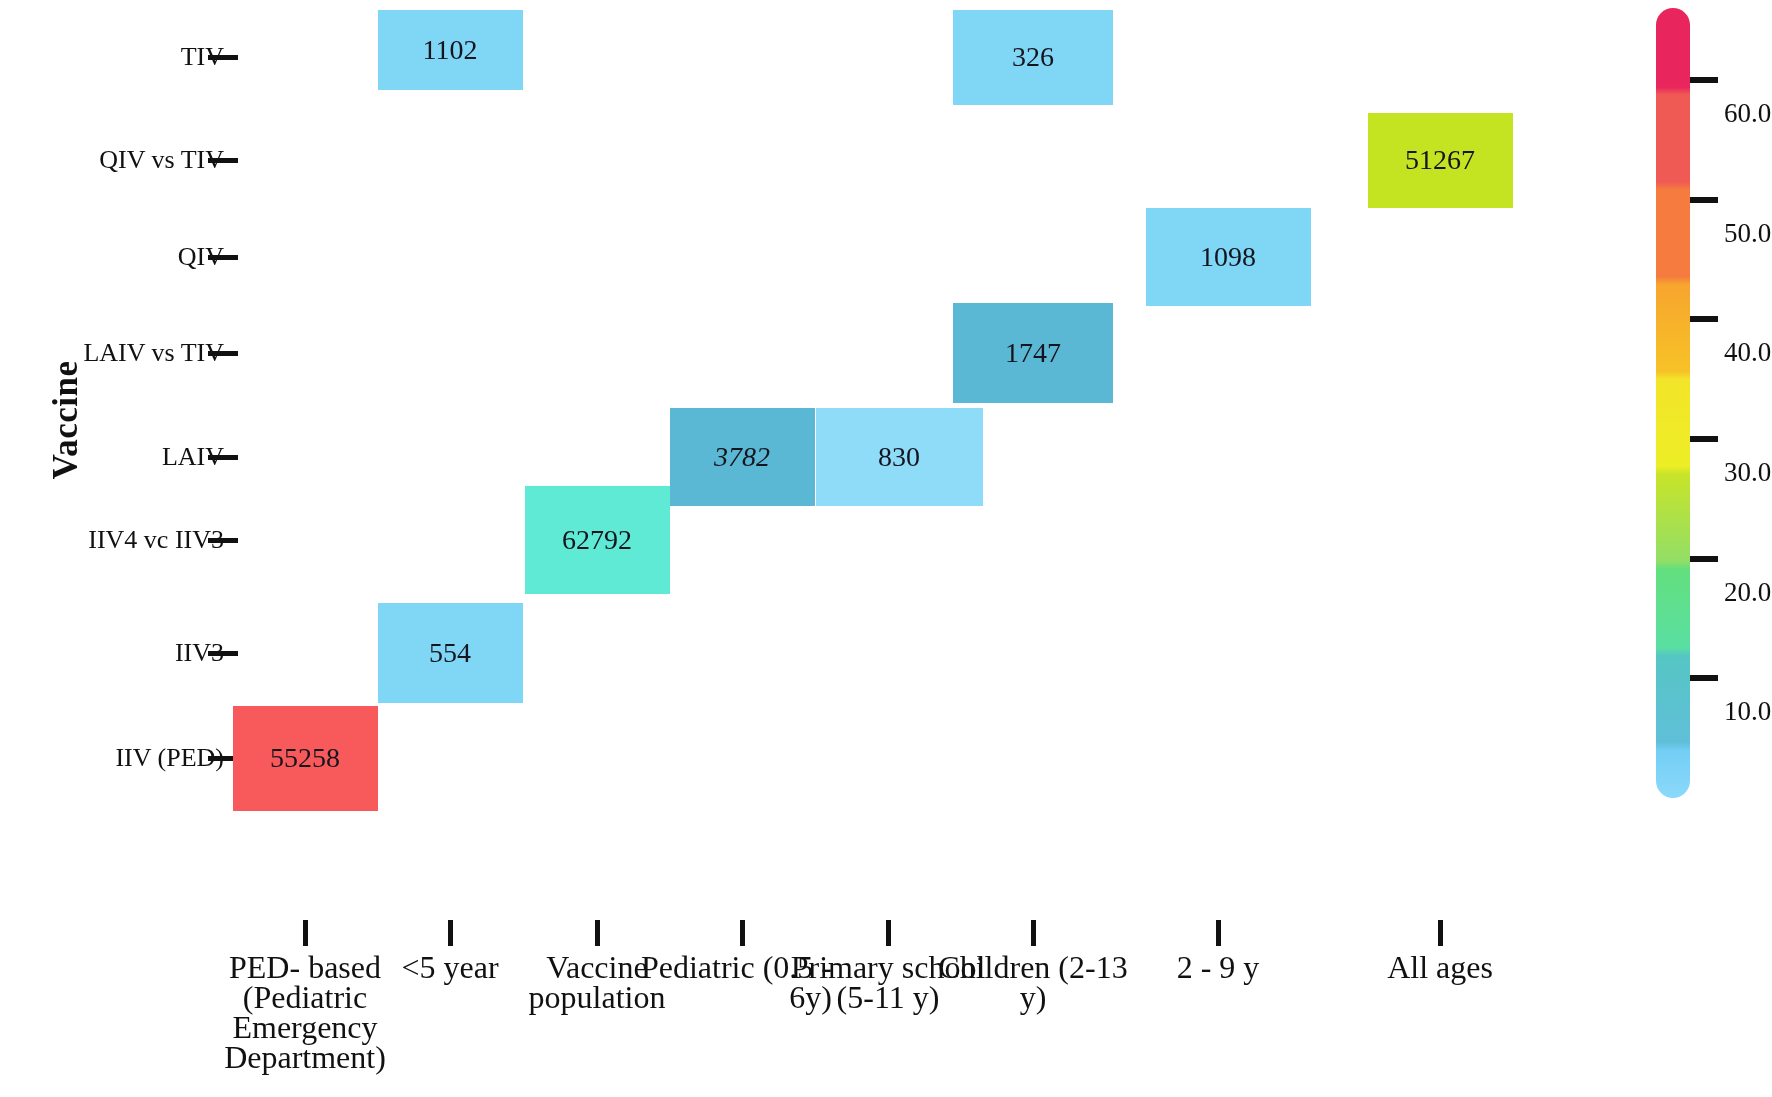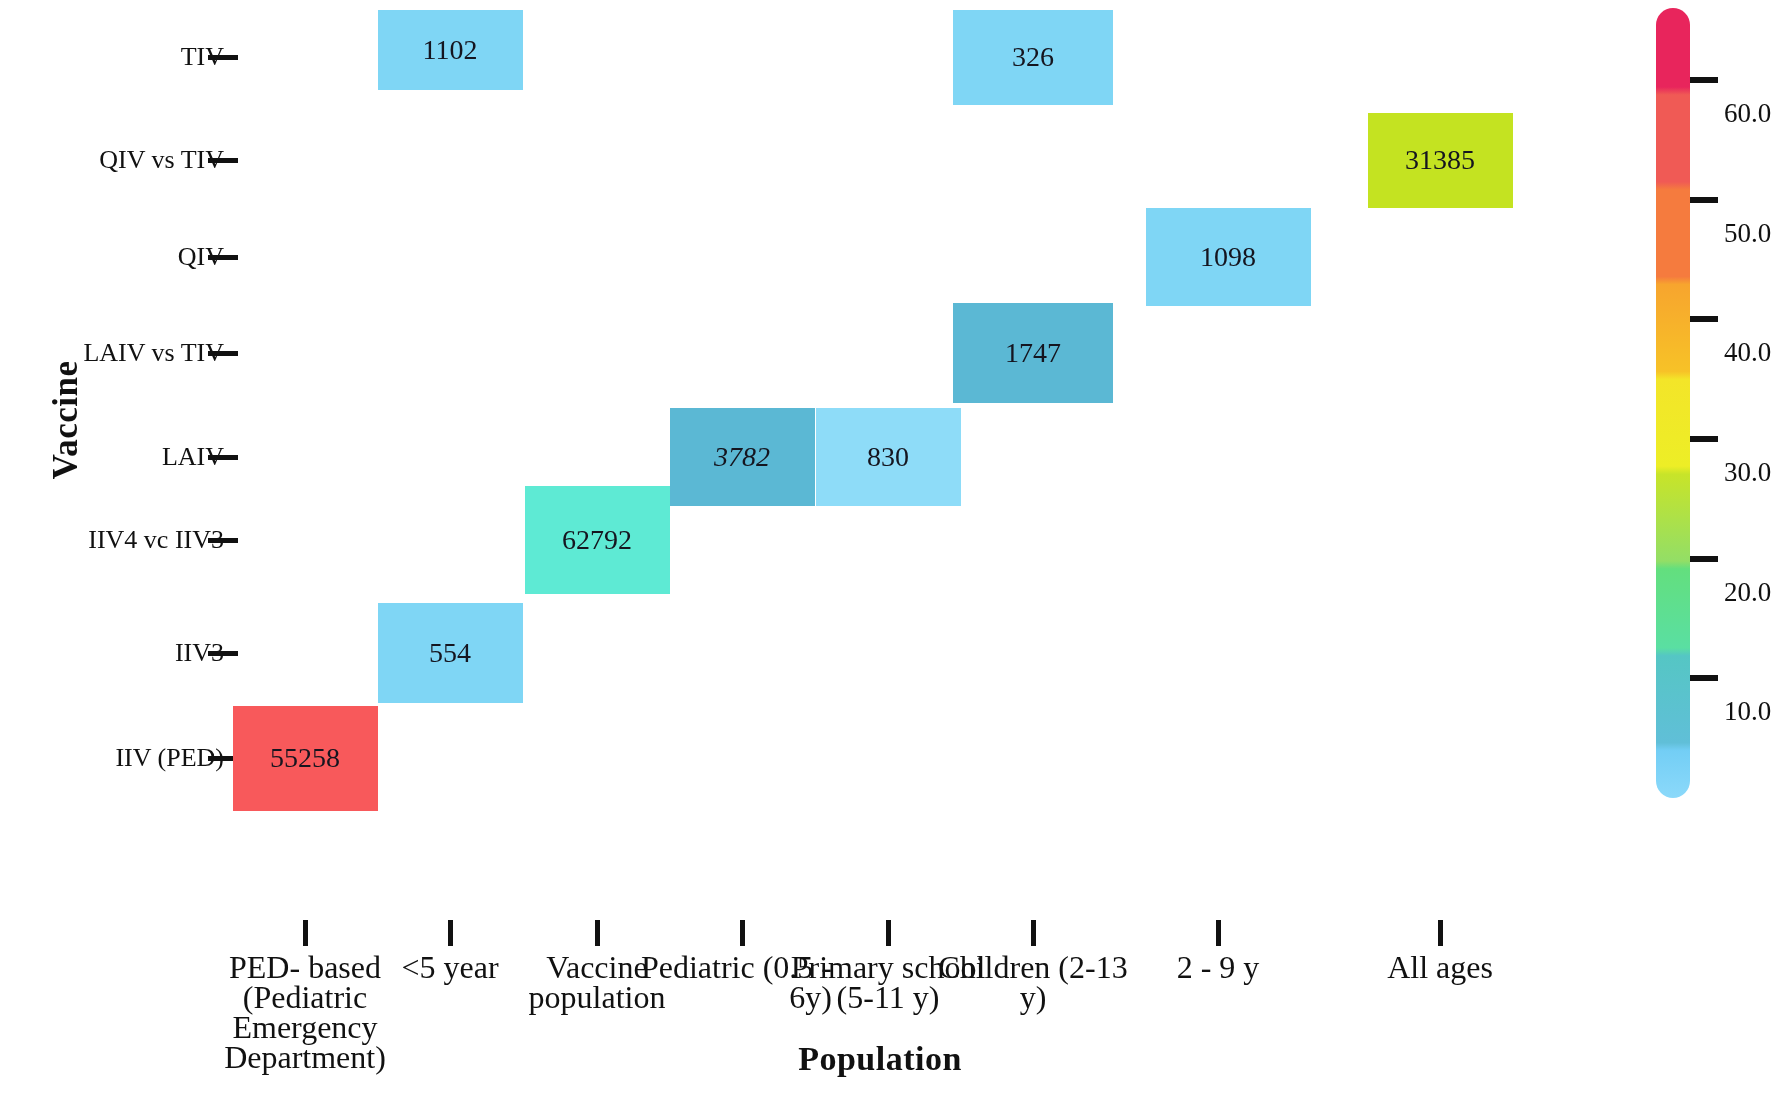--- a/index.html
+++ b/index.html
@@ -135,21 +135,20 @@
     transform: translateY(-4px);
   }
 </style>
 </head>
 <body>
 
 <div id="figure">
 
   <div class="y-axis-title">Vaccine</div>
 
-  <div class="x-axis-title">Population</div>
 
   <div id="y-axis">
       <div class="y-tick-label" style="top: 758px;">IIV (PED)</div>
       <div class="y-tick-mark" style="top: 758px;"></div>
       <div class="y-tick-label" style="top: 653px;">IIV3</div>
       <div class="y-tick-mark" style="top: 653px;"></div>
       <div class="y-tick-label" style="top: 540px;">IIV4 vc IIV3</div>
       <div class="y-tick-mark" style="top: 540px;"></div>
       <div class="y-tick-label" style="top: 457px;">LAIV</div>
       <div class="y-tick-mark" style="top: 457px;"></div>
@@ -183,32 +182,32 @@
     </div>
 
   <div id="plot-area">
       <div class="cell" style="left: 377.5px; top: 9.5px; width: 145px; height: 80px; background: rgb(127, 214, 245);">
         <span class="cell-value">1102</span>
       </div>
       <div class="cell" style="left: 953px; top: 9.5px; width: 160px; height: 95px; background: rgb(127, 214, 245);">
         <span class="cell-value">326</span>
       </div>
       <div class="cell" style="left: 1367.5px; top: 112.5px; width: 145px; height: 95px; background: rgb(196, 227, 33);">
-        <span class="cell-value">31385</span>
+        <span class="cell-value">51267</span>
       </div>
       <div class="cell" style="left: 1145.5px; top: 208px; width: 165px; height: 98px; background: rgb(127, 214, 245);">
         <span class="cell-value">1098</span>
       </div>
       <div class="cell" style="left: 953px; top: 303px; width: 160px; height: 100px; background: rgb(91, 184, 212);">
         <span class="cell-value">1747</span>
       </div>
       <div class="cell" style="left: 669.5px; top: 408px; width: 145px; height: 98px; background: rgb(91, 184, 212); font-style: italic;">
         <span class="cell-value">3782</span>
       </div>
-      <div class="cell" style="left: 815.5px; top: 408px; width: 145px; height: 98px; background: rgb(142, 220, 248);">
+      <div class="cell" style="left: 815.5px; top: 408px; width: 167px; height: 98px; background: rgb(142, 220, 248);">
         <span class="cell-value">830</span>
       </div>
       <div class="cell" style="left: 524.5px; top: 486px; width: 145px; height: 108px; background: #5eead4;">
         <span class="cell-value">62792</span>
       </div>
       <div class="cell" style="left: 377.5px; top: 603px; width: 145px; height: 100px; background: rgb(127, 214, 245);">
         <span class="cell-value">554</span>
       </div>
       <div class="cell" style="left: 232.5px; top: 705.5px; width: 145px; height: 105px; background: rgb(248, 89, 91);">
         <span class="cell-value">55258</span>

